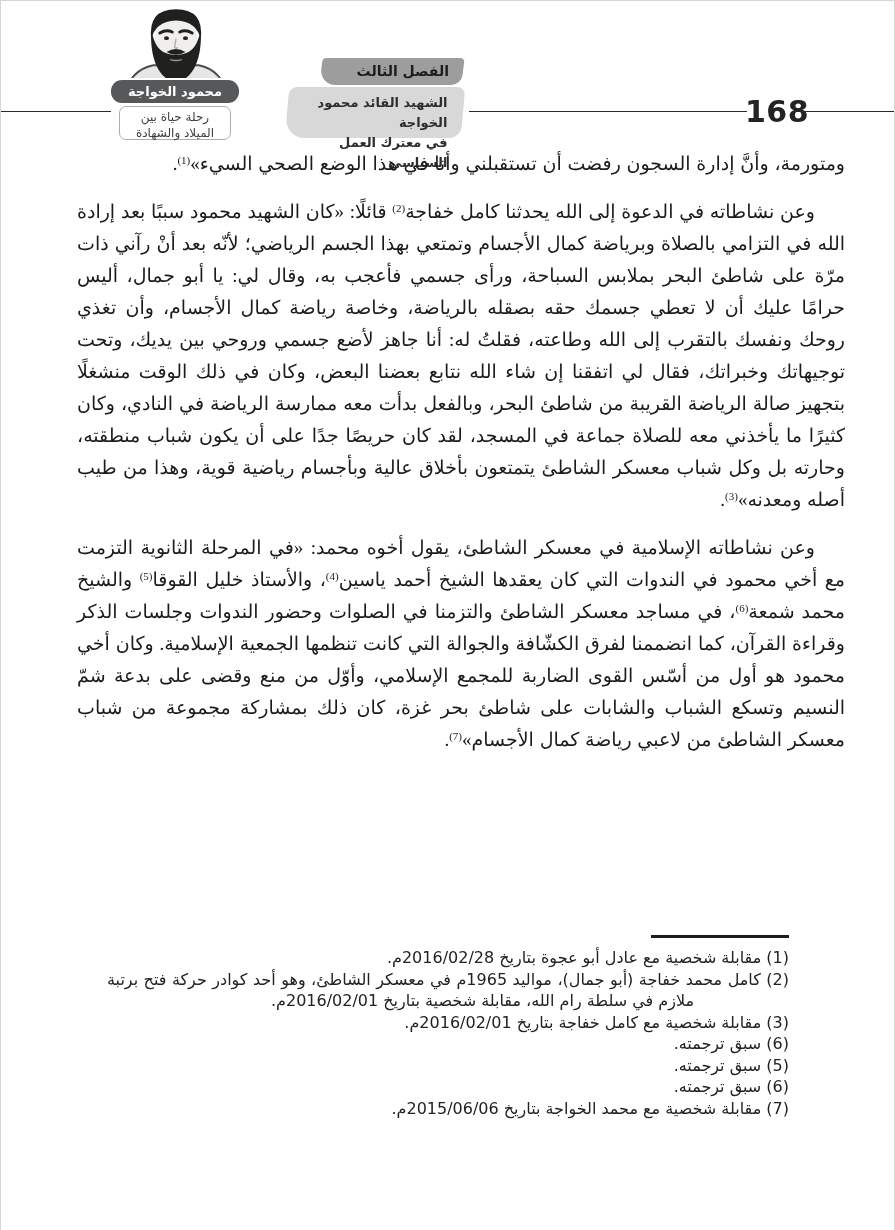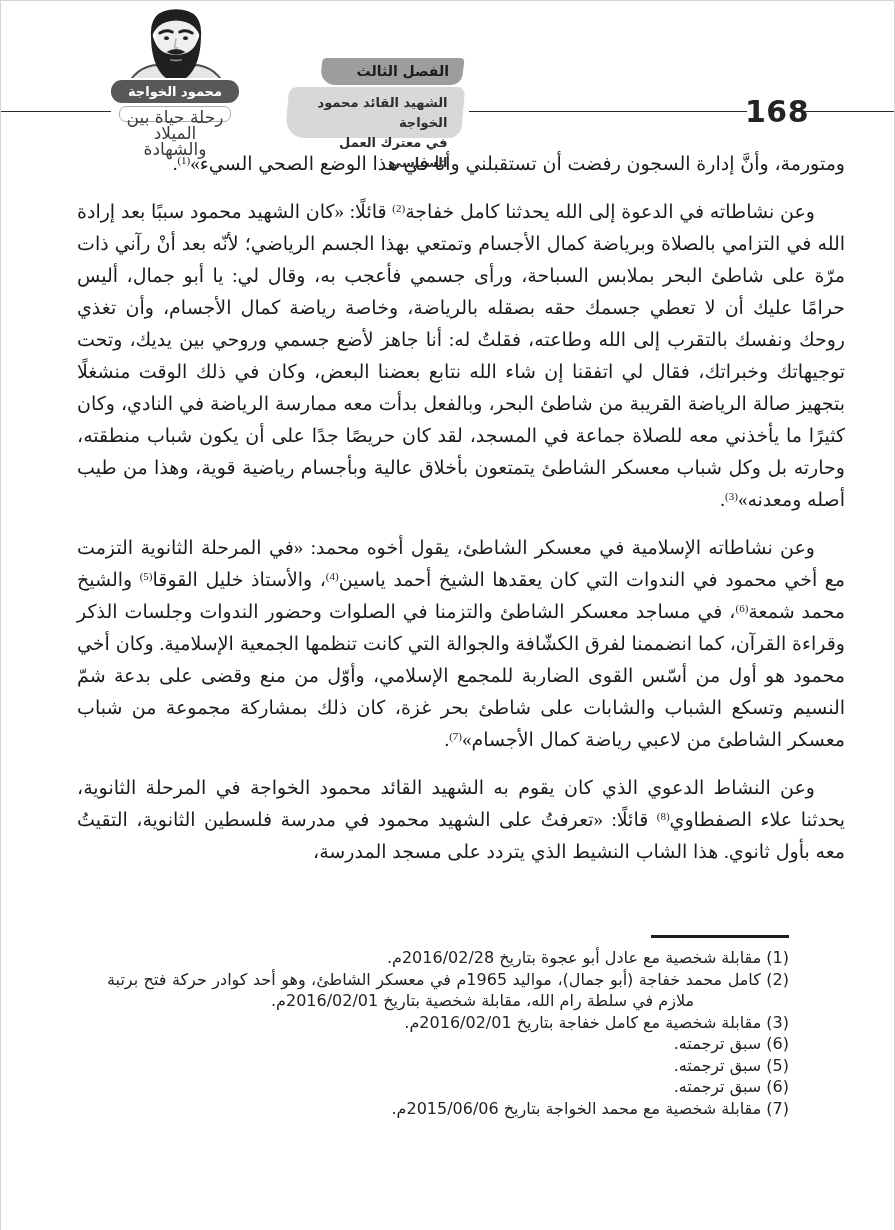--- a/index.html
+++ b/index.html
@@ -24,23 +24,23 @@
   }
   .portrait-cluster{position:absolute;left:108px;top:0;width:132px;height:142px;}
   .portrait-svg{position:absolute;left:10px;top:6px;width:114px;height:88px;}
   .name-badge{
     position:absolute;left:2px;top:79px;width:128px;height:23px;
     background:#57585a;border-radius:11px;box-shadow:0 0 0 2px #fff;
     color:#fff;font-size:13px;font-weight:bold;line-height:23px;text-align:center;
     direction:rtl;
   }
   .caption-badge{
-    position:absolute;left:10px;top:105px;width:112px;height:16px;
+    position:absolute;left:10px;top:105px;width:112px;height:34px;
     background:#fff;border:1px solid #acacac;border-radius:7px;
-    color:#3c3c3c;font-size:17px;line-height:16px;text-align:center;
+    color:#3c3c3c;font-size:12px;line-height:16px;text-align:center;
     padding-top:2px;box-sizing:border-box;direction:rtl;
   }
   .chapter-badge{
     position:absolute;left:320px;top:57px;width:142px;height:27px;
     background:#9d9d9d;border-radius:4px 4px 10px 16px;
     transform:skewX(-7deg);
     direction:rtl;
   }
   .chapter-badge .t{
     display:block;transform:skewX(7deg);
@@ -120,21 +120,20 @@
     <span class="t">
       <span>الشهيد القائد محمود الخواجة</span><br>
       <span>في معترك العمل السياسي</span>
     </span>
   </div>
 
   <main class="body-text" id="paragraphs">
       <p class="no-indent">ومتورمة، وأنَّ إدارة السجون رفضت أن تستقبلني وأنا في هذا الوضع الصحي السيء»<sup>(1)</sup>.</p>
       <p>وعن نشاطاته في الدعوة إلى الله يحدثنا كامل خفاجة<sup>(2)</sup> قائلًا: «كان الشهيد محمود سببًا بعد إرادة الله في التزامي بالصلاة وبرياضة كمال الأجسام وتمتعي بهذا الجسم الرياضي؛ لأنّه بعد أنْ رآني ذات مرّة على شاطئ البحر بملابس السباحة، ورأى جسمي فأعجب به، وقال لي: يا أبو جمال، أليس حرامًا عليك أن لا تعطي جسمك حقه بصقله بالرياضة، وخاصة رياضة كمال الأجسام، وأن تغذي روحك ونفسك بالتقرب إلى الله وطاعته، فقلتُ له: أنا جاهز لأضع جسمي وروحي بين يديك، وتحت توجيهاتك وخبراتك، فقال لي اتفقنا إن شاء الله نتابع بعضنا البعض، وكان في ذلك الوقت منشغلًا بتجهيز صالة الرياضة القريبة من شاطئ البحر، وبالفعل بدأت معه ممارسة الرياضة في النادي، وكان كثيرًا ما يأخذني معه للصلاة جماعة في المسجد، لقد كان حريصًا جدًا على أن يكون شباب منطقته، وحارته بل وكل شباب معسكر الشاطئ يتمتعون بأخلاق عالية وبأجسام رياضية قوية، وهذا من طيب أصله ومعدنه»<sup>(3)</sup>.</p>
       <p>وعن نشاطاته الإسلامية في معسكر الشاطئ، يقول أخوه محمد: «في المرحلة الثانوية التزمت مع أخي محمود في الندوات التي كان يعقدها الشيخ أحمد ياسين<sup>(4)</sup>، والأستاذ خليل القوقا<sup>(5)</sup> والشيخ محمد شمعة<sup>(6)</sup>، في مساجد معسكر الشاطئ والتزمنا في الصلوات وحضور الندوات وجلسات الذكر وقراءة القرآن، كما انضممنا لفرق الكشّافة والجوالة التي كانت تنظمها الجمعية الإسلامية. وكان أخي محمود هو أول من أسّس القوى الضاربة للمجمع الإسلامي، وأوّل من منع وقضى على بدعة شمّ النسيم وتسكع الشباب والشابات على شاطئ بحر غزة، كان ذلك بمشاركة مجموعة من شباب معسكر الشاطئ من لاعبي رياضة كمال الأجسام»<sup>(7)</sup>.</p>
-      <p>وعن النشاط الدعوي الذي كان يقوم به الشهيد القائد محمود الخواجة في المرحلة الثانوية، يحدثنا علاء الصفطاوي<sup>(8)</sup> قائلًا: «تعرفتُ على الشهيد محمود في مدرسة فلسطين الثانوية، التقيتُ معه بأول ثانوي. هذا الشاب النشيط الذي يتردد على مسجد المدرسة،</p>
     </main>
 
   <div class="fn-rule"></div>
   <footer class="footnotes" id="footnotes">
       <div class="fn">(1) مقابلة شخصية مع عادل أبو عجوة بتاريخ 2016/02/28م.</div>
       <div class="fn">(2) كامل محمد خفاجة (أبو جمال)، مواليد 1965م في معسكر الشاطئ، وهو أحد كوادر حركة فتح برتبة ملازم في سلطة رام الله، مقابلة شخصية بتاريخ 2016/02/01م.</div>
       <div class="fn">(3) مقابلة شخصية مع كامل خفاجة بتاريخ 2016/02/01م.</div>
       <div class="fn">(6) سبق ترجمته.</div>
       <div class="fn">(5) سبق ترجمته.</div>
       <div class="fn">(6) سبق ترجمته.</div>

